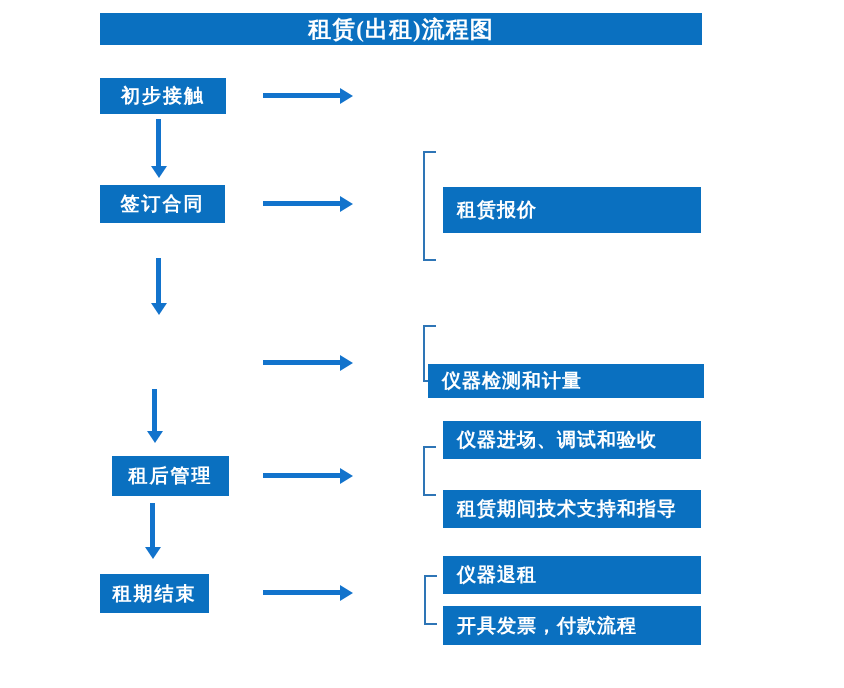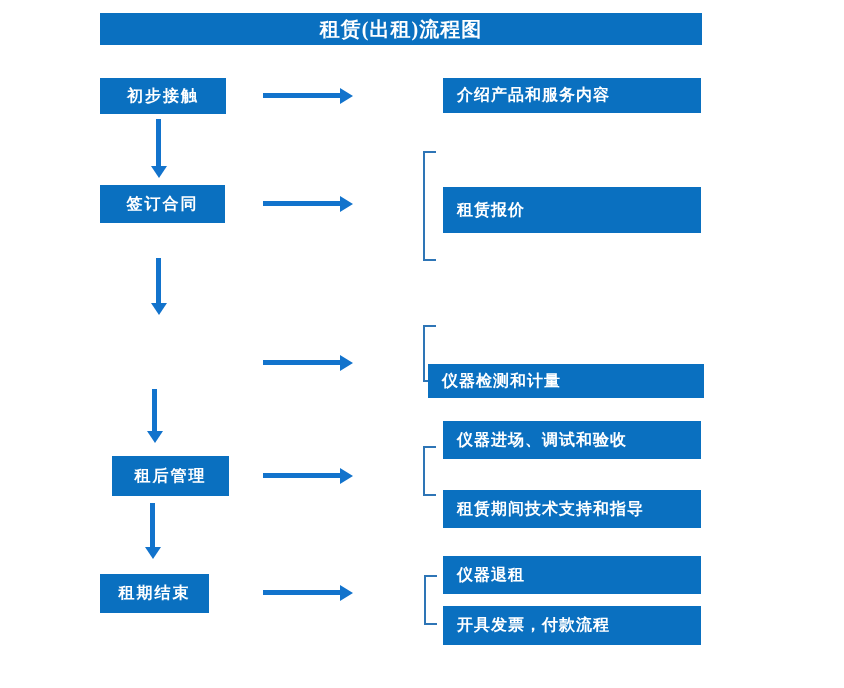--- a/index.html
+++ b/index.html
@@ -6,26 +6,26 @@
   .canvas{
     position:relative;width:844px;height:688px;background:#ffffff;overflow:hidden;
     font-family:"Liberation Serif","DejaVu Serif",serif;
   }
   .titlebar{
     position:absolute;left:100px;top:13px;width:602px;height:32px;
     background:var(--box-blue,#0a70c0);
     display:flex;align-items:center;justify-content:center;
   }
   .titlebar span{
-    color:var(--text-white,#ffffff);font-size:20px;font-weight:bold;letter-spacing:1px;
+    color:var(--text-white,#ffffff);font-size:23px;font-weight:bold;letter-spacing:1px;
   }
   .box{
     position:absolute;background:var(--box-blue,#0a70c0);
     display:flex;align-items:center;
-    color:var(--text-white,#ffffff);font-weight:bold;font-size:16px;
+    color:var(--text-white,#ffffff);font-weight:bold;font-size:19px;
   }
   .stage{justify-content:center;}
   .stage span{letter-spacing:2px;}
   .out{justify-content:flex-start;padding-left:14px;box-sizing:border-box;letter-spacing:1px;}
   .harrow{
     position:absolute;height:5px;background:var(--arrow-blue,#1273cc);
   }
   .harrow::after{
     content:'';position:absolute;right:-13px;top:50%;transform:translateY(-50%);
     width:0;height:0;border-top:8px solid transparent;border-bottom:8px solid transparent;
@@ -77,23 +77,20 @@
   <div class="harrow" style="left:263px;top:201px;width:77px"></div>
   <div class="harrow" style="left:263px;top:360px;width:77px"></div>
   <div class="harrow" style="left:263px;top:473px;width:77px"></div>
   <div class="harrow" style="left:263px;top:590px;width:77px"></div>
 
   <div class="bracket" style="left:423px;top:151px;height:110px"></div>
   <div class="bracket" style="left:423px;top:325px;height:57px"></div>
   <div class="bracket" style="left:423px;top:446px;height:50px"></div>
   <div class="bracket" style="left:424px;top:575px;height:50px"></div>
 
-  <div class="box out" style="left:443px;top:78px;width:258px;height:35px">
-    <span>介绍产品和服务内容</span>
-  </div>
 
   <div class="box out" style="left:443px;top:187px;width:258px;height:46px">
     <span>租赁报价</span>
   </div>
 
   <div class="box out" style="left:428px;top:364px;width:276px;height:34px">
     <span>仪器检测和计量</span>
   </div>
 
   <div class="box out" style="left:443px;top:421px;width:258px;height:38px">

